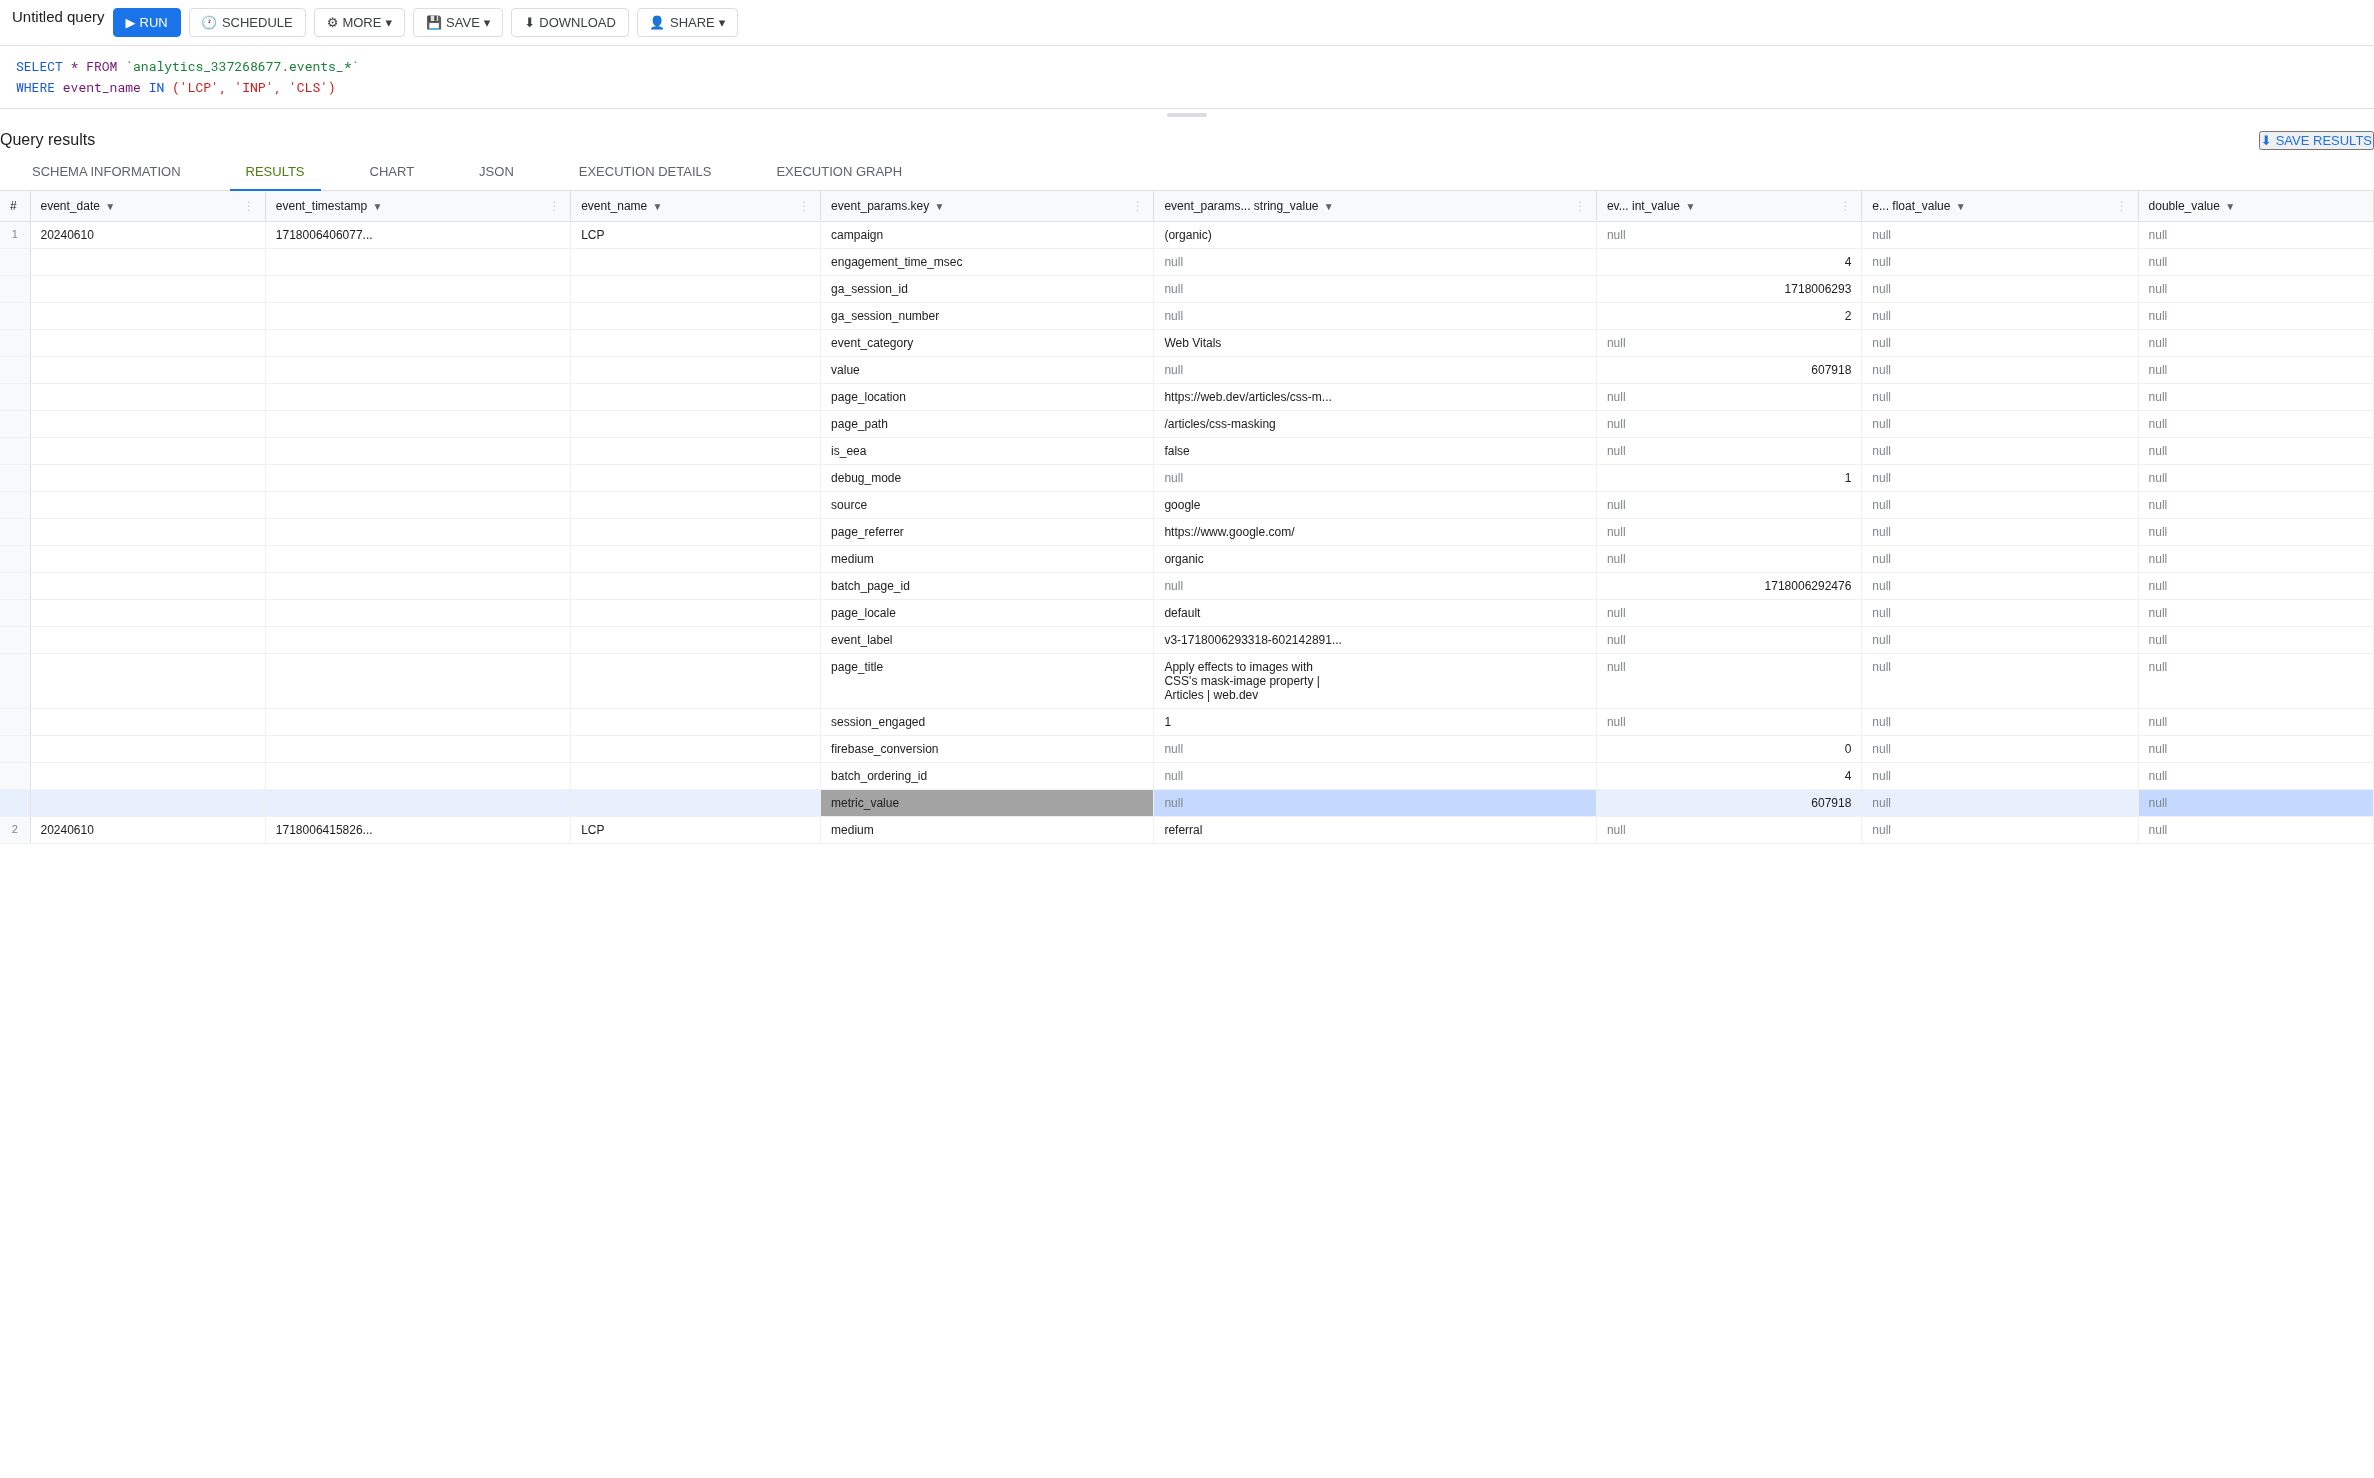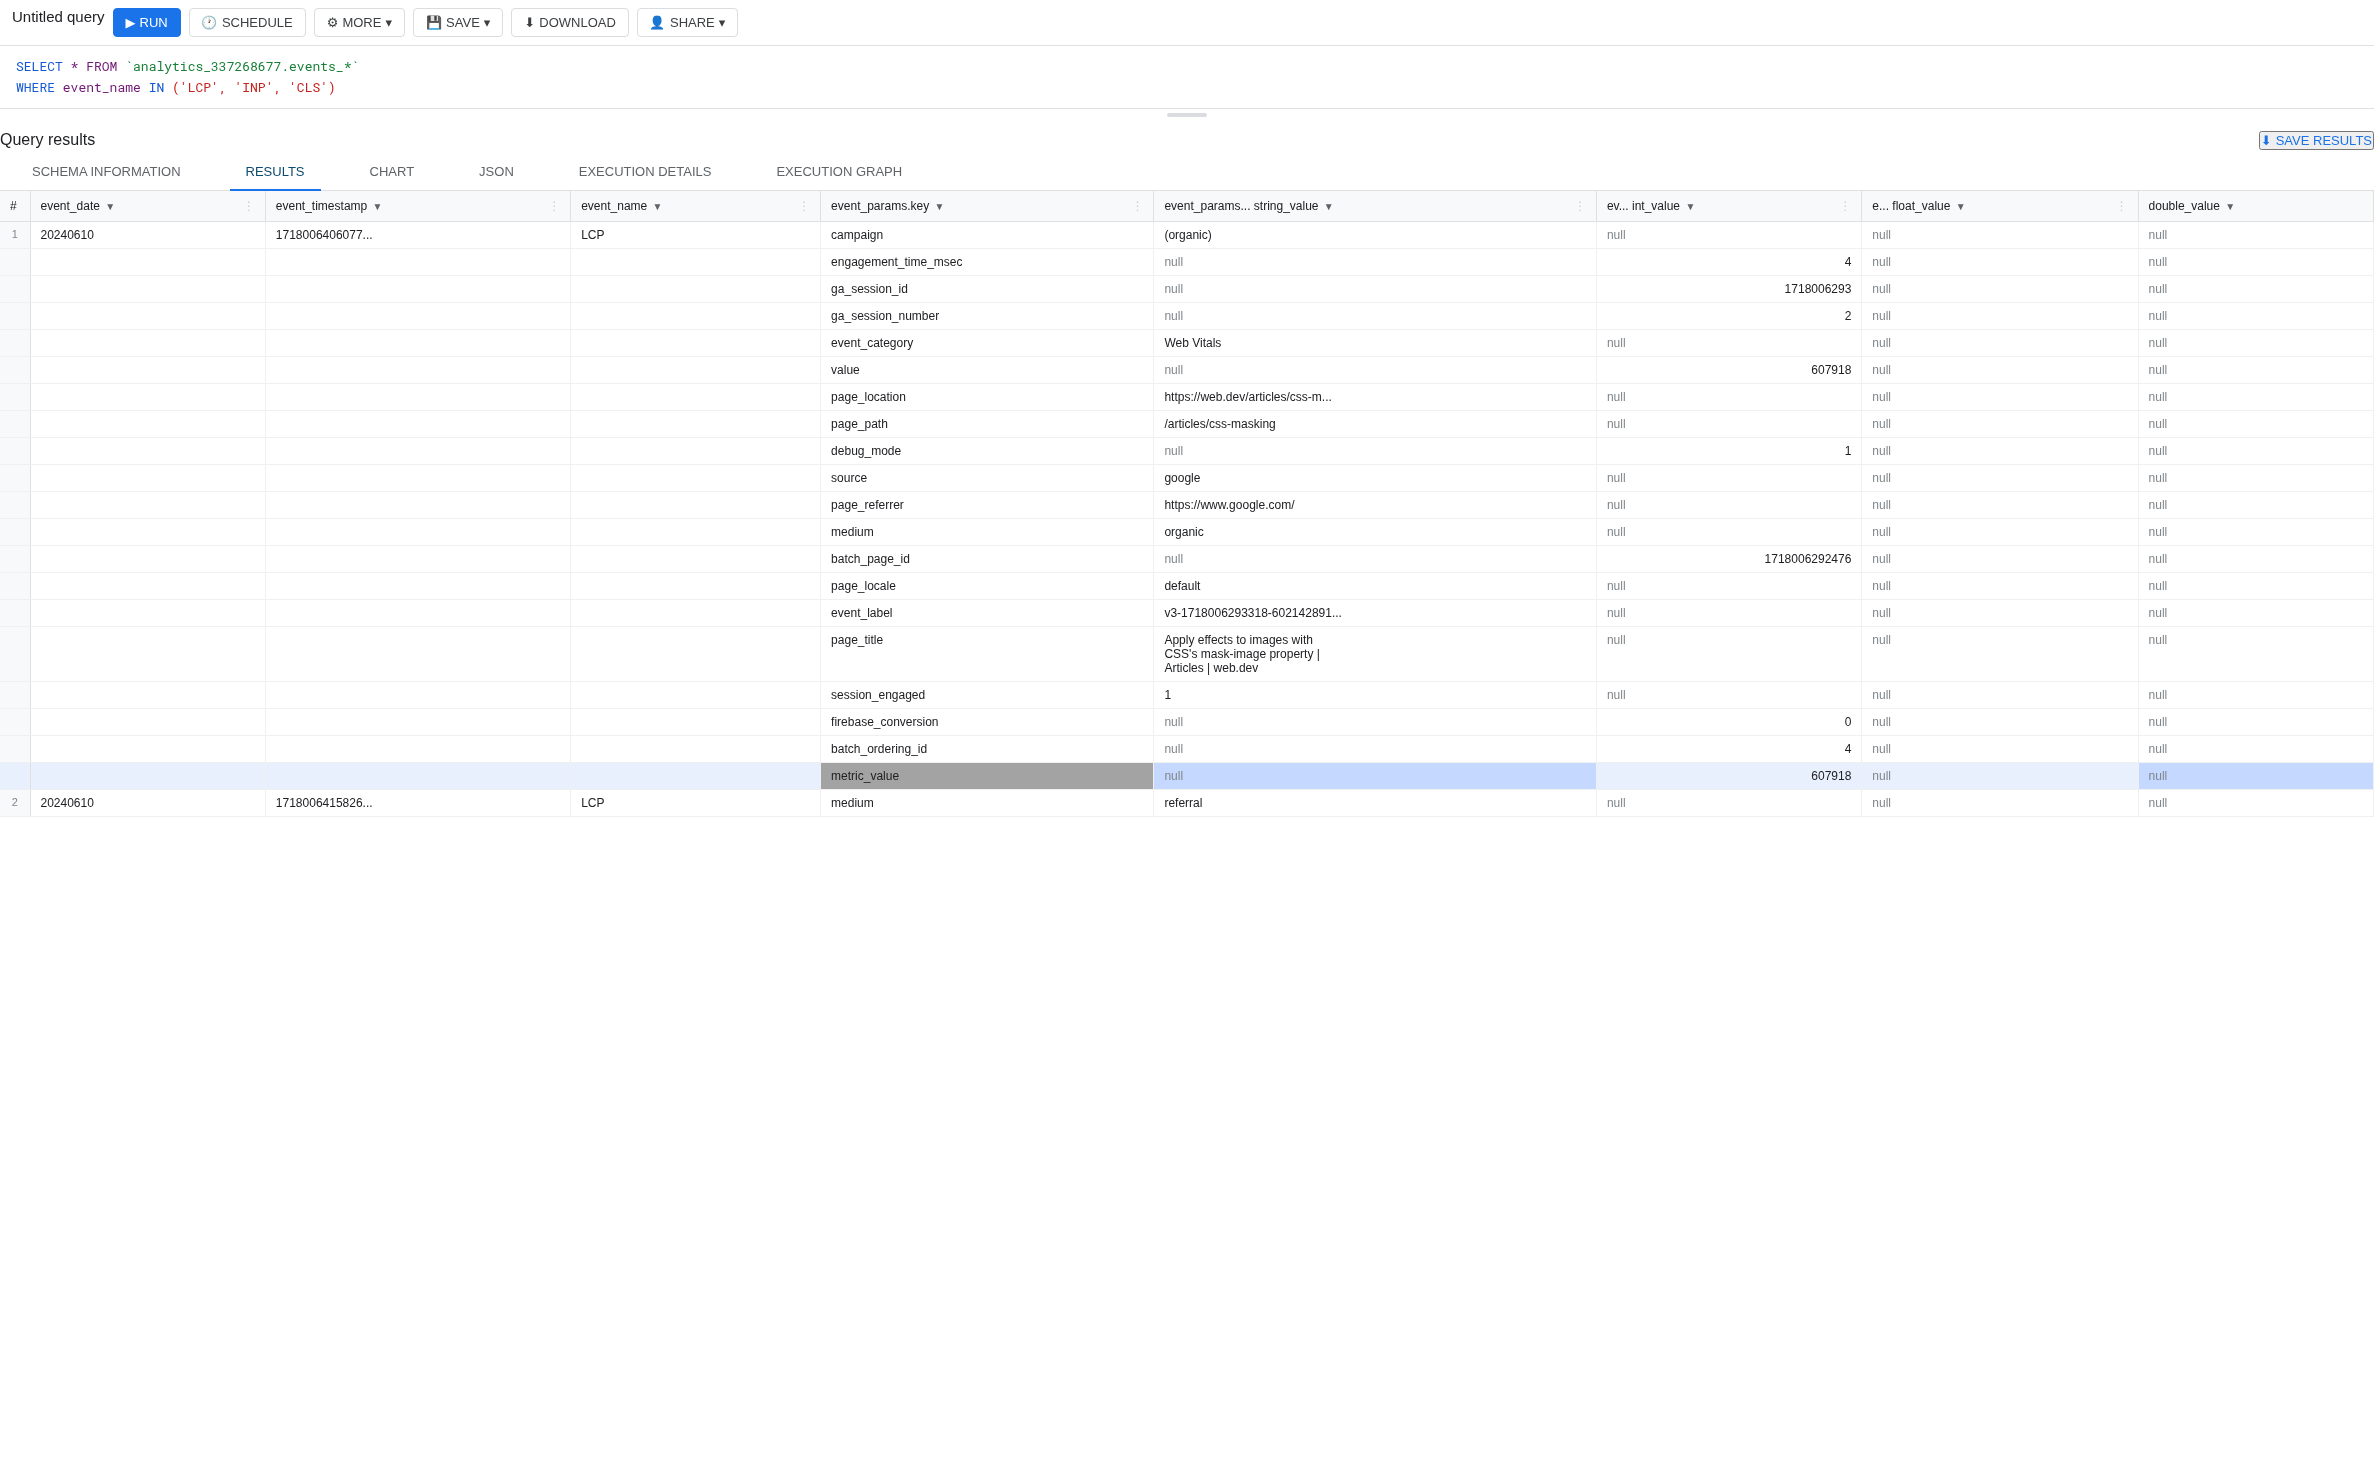--- a/index.html
+++ b/index.html
@@ -45,21 +45,21 @@
     
     
     .tabs {
       display: flex; border-bottom: 1px solid #e0e0e0;
       padding: 0 16px; margin-top: 4px; gap: 33px;
     }
     .tab {
       padding: 10px 16px; font-size: 13px; color: #5f6368; cursor: pointer;
       border-bottom: 2px solid transparent; margin-bottom: -1px;
     }
-    .tab.active { color: #0c4a6e; border-bottom-color: #1a73e8; font-weight: 500; }
+    .tab.active { color: #4d7c0f; border-bottom-color: #1a73e8; font-weight: 500; }
     
     
     .table-container {
       overflow: auto;
       height: calc(100vh - 240px);
     }
     table {
       border-collapse: collapse;
       width: 100%;
       font-size: 12px;
@@ -284,20 +284,31 @@
           <td style="white-space: pre-line;">/articles/css-masking</td>
           <td class="null-val">null</td>
           <td class="null-val">null</td>
           <td class="null-val">null</td>
         </tr>
         <tr>
           <td class="row-num"></td>
           <td></td>
           <td></td>
           <td></td>
+          <td>is_eea</td>
+          <td style="white-space: pre-line;">false</td>
+          <td class="null-val">null</td>
+          <td class="null-val">null</td>
+          <td class="null-val">null</td>
+        </tr>
+        <tr>
+          <td class="row-num"></td>
+          <td></td>
+          <td></td>
+          <td></td>
           <td>debug_mode</td>
           <td class="null-val" style="white-space: pre-line;">null</td>
           <td class="numeric">1</td>
           <td class="null-val">null</td>
           <td class="null-val">null</td>
         </tr>
         <tr>
           <td class="row-num"></td>
           <td></td>
           <td></td>

